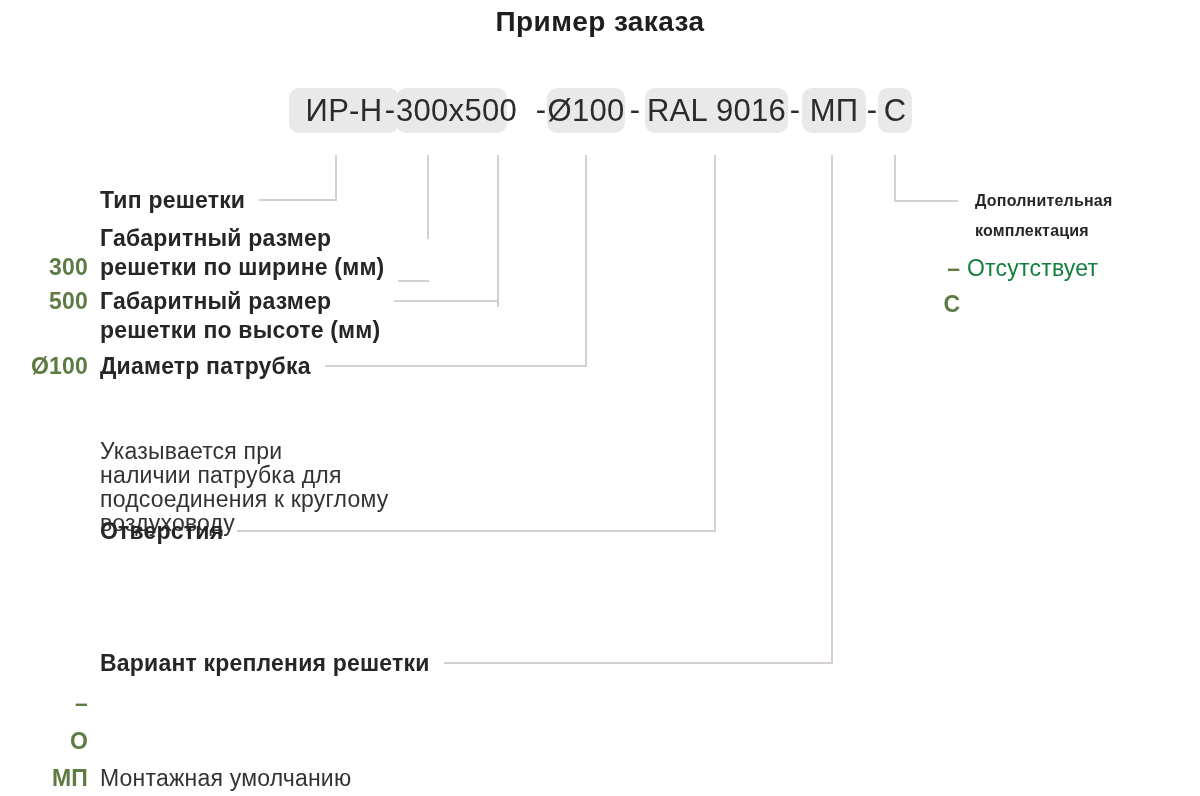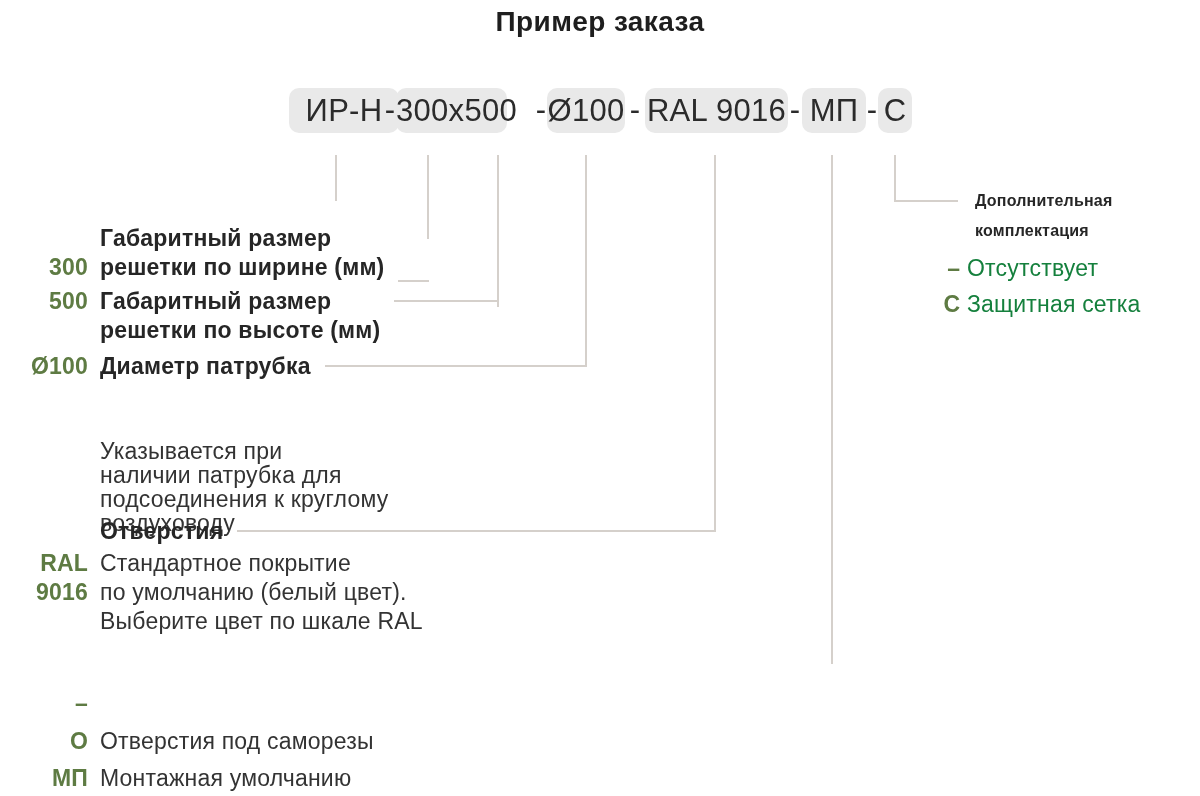--- a/index.html
+++ b/index.html
@@ -66,20 +66,25 @@
 
   <div class="vline" style="left:335px;height:46px;"></div>
   <div class="vline" style="left:427px;height:84px;"></div>
   <div class="vline" style="left:497px;height:152px;"></div>
   <div class="vline" style="left:585px;height:212px;"></div>
   <div class="vline" style="left:714px;height:377px;"></div>
   <div class="vline" style="left:831px;height:509px;"></div>
   <div class="vline" style="left:894px;height:47px;"></div>
   <div class="hline" style="left:894px;top:200px;width:64px;"></div>
 
+  <div class="lrow" style="top:186px;width:317px;">
+    <span class="code"></span>
+    <span class="lbl b">Тип решетки</span>
+    <span class="filler"></span>
+  </div>
 
   <div class="lrow" style="top:224px;width:409px;align-items:flex-end;">
     <span class="code">300</span>
     <span class="lbl b">Габаритный размер
 решетки по ширине (мм)</span>
     <span class="filler"></span>
   </div>
 
   <div class="lrow" style="top:287px;width:479px;">
     <span class="code">500</span>
@@ -101,49 +106,45 @@
 подсоединения к круглому
 воздуховоду</span>
   </div>
 
   <div class="lrow" style="top:517px;width:696px;">
     <span class="code"></span>
     <span class="lbl b">Отверстия</span>
     <span class="filler"></span>
   </div>
 
-  <div class="lrow" style="top:549px;">
-    <span class="code">RAL
-9016</span>
-    <span class="lbl reg">Стандартное покрытие
-по умолчанию (белый цвет).
-Выберите цвет по шкале RAL</span>
+
+  <div class="lrow" style="top:649px;width:813px;">
+    <span class="code"></span>
+    <span class="lbl b">Вариант крепления решетки</span>
+    <span class="filler"></span>
   </div>
-
 
   <div class="lrow" style="top:689px;">
     <span class="code">–</span>
   </div>
 
   <div class="lrow" style="top:727px;">
     <span class="code">О</span>
-    <span class="lbl reg">Отверстия под саморезы</span>
   </div>
 
   <div class="lrow" style="top:764px;">
     <span class="code">МП</span>
     <span class="lbl reg">Монтажная умолчанию</span>
   </div>
 
   <div class="rhead">Дополнительная
 комплектация</div>
 
   <div class="ritem" style="top:254px;">
     <span class="rcode">–</span>
     <span class="rtxt">Отсутствует</span>
   </div>
 
   <div class="ritem" style="top:290px;">
     <span class="rcode">С</span>
-    <span class="rtxt">Защитная сетка</span>
   </div>
 
 </div>
 
 </body></html>

